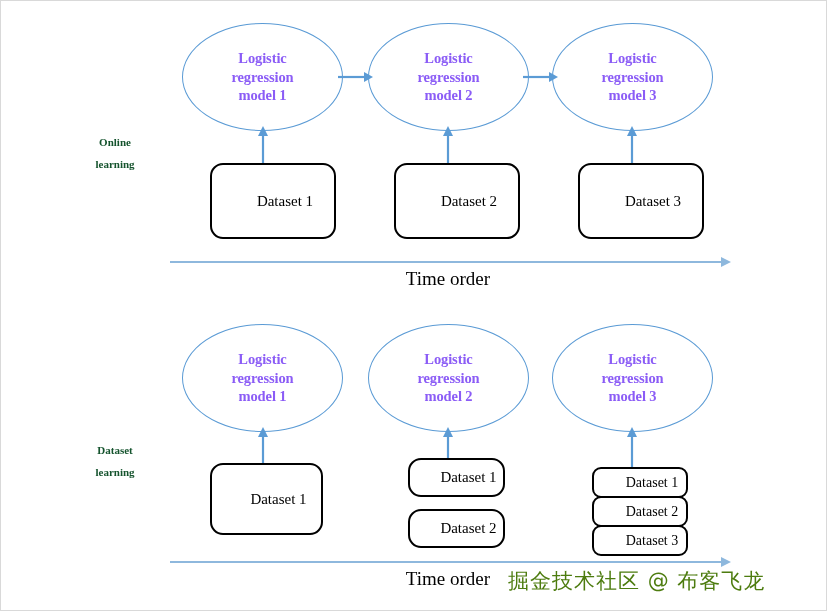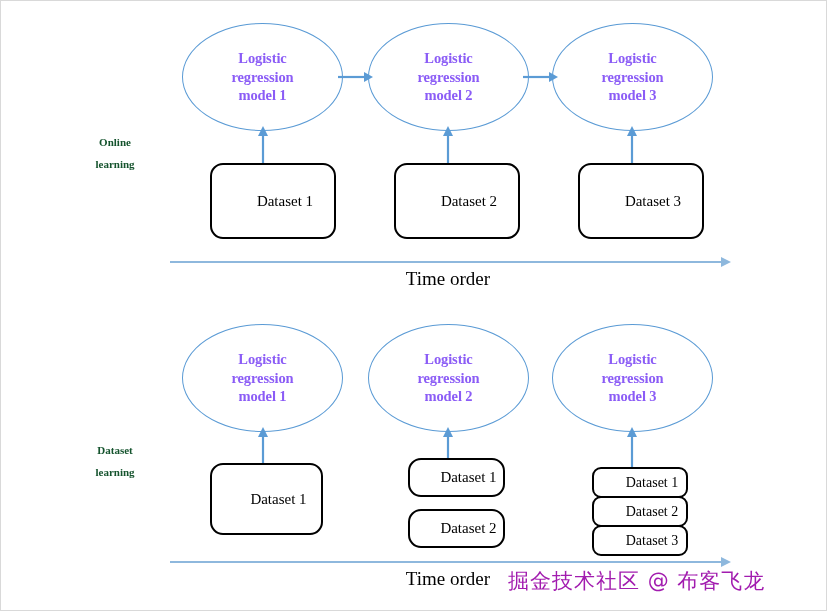--- a/index.html
+++ b/index.html
@@ -92,21 +92,21 @@
     text-align: center;
     font-size: 19px;
     color: #000000;
     width: 160px;
     font-family: "Liberation Serif", "DejaVu Serif", serif;
   }
   
   .watermark {
     position: absolute;
     font-size: 21px;
-    color: #a21caf;
+    color: #4d7c0f;
     letter-spacing: 1px;
     white-space: nowrap;
     font-family: "DejaVu Sans", "Liberation Sans", sans-serif;
   }
 </style>
 </head>
 <body>
 
 <div id="canvas">
   <div class="frame-border"></div>

